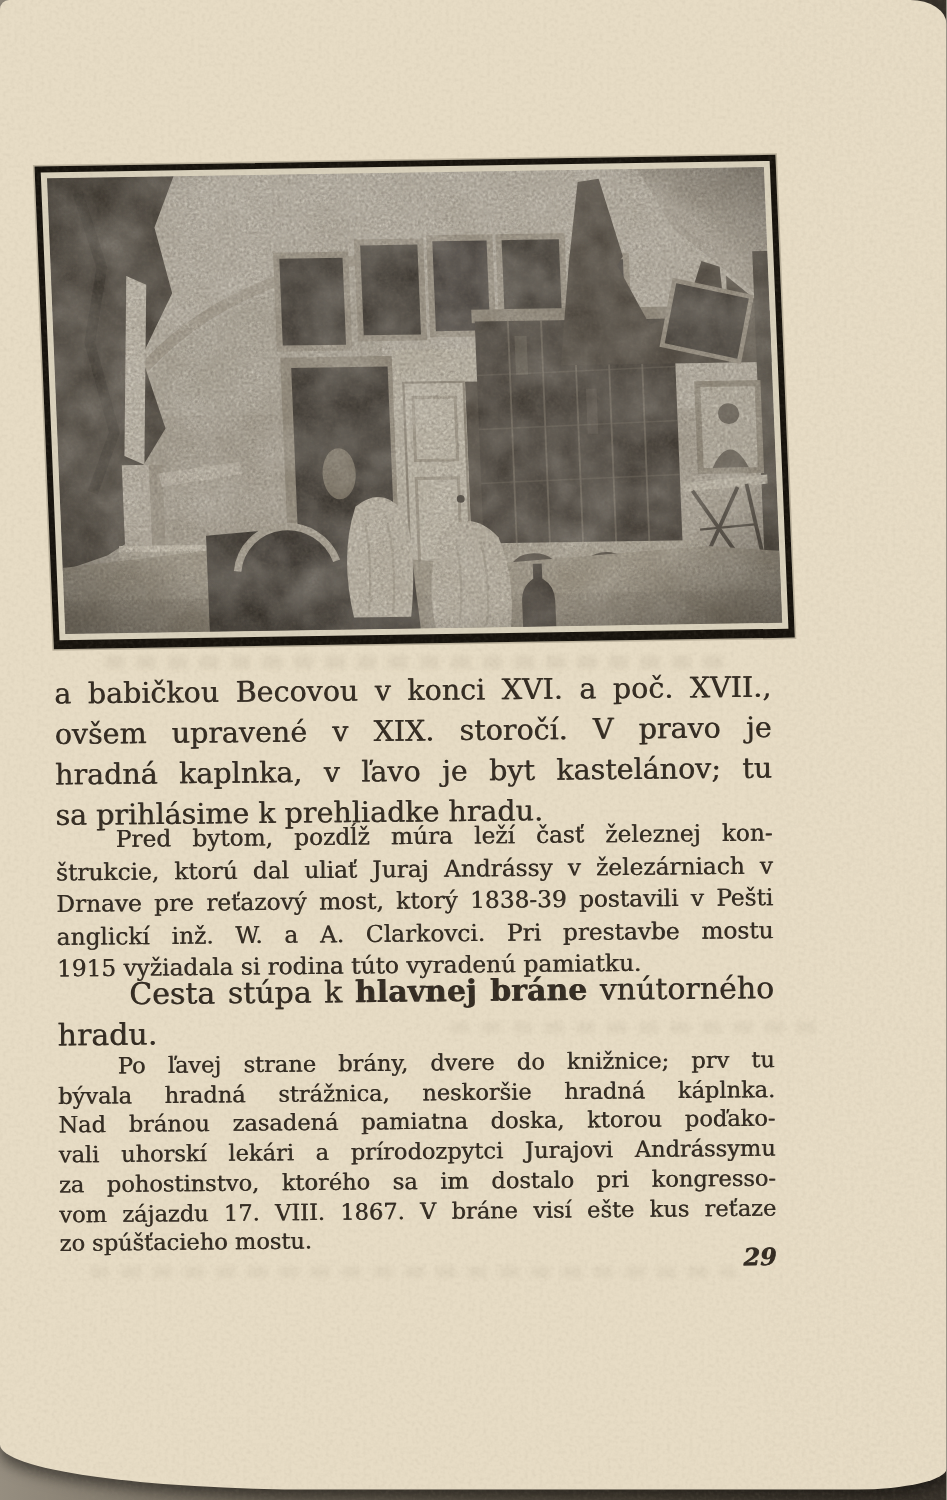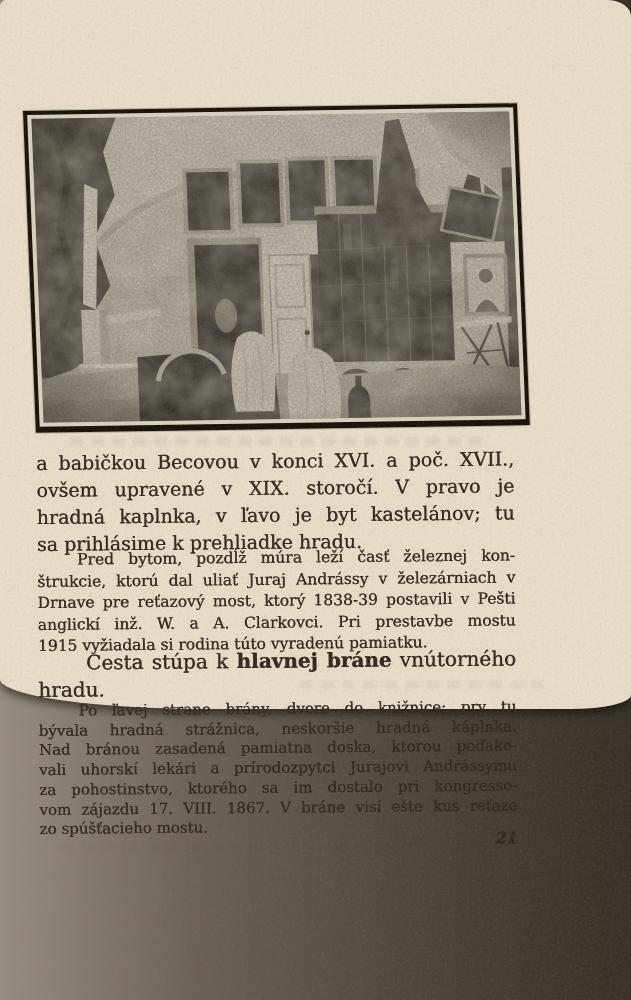--- a/index.html
+++ b/index.html
@@ -2,21 +2,21 @@
 <html><head>
 <meta charset="utf-8">
 <style>
   html,body{margin:0;padding:0;}
   body{
     width:631px;height:1000px;overflow:hidden;position:relative;
     background:linear-gradient(90deg,#968e80 0%,#6b6356 30%,#4a4338 70%,#37312a 100%);
     font-family:"DejaVu Serif","Liberation Serif",serif;
   }
   .page{
-    position:absolute;left:0;top:0;width:631px;height:709px;
+    position:absolute;left:0;top:0;width:631px;height:993px;
     border-radius:6px 24px 60px 210px / 6px 16px 14px 30px;
     background:
       radial-gradient(60% 38% at 0% 0%, rgba(128,98,58,0.30), rgba(128,98,58,0) 70%),
       linear-gradient(104deg, rgba(124,96,62,0.22) 0%, rgba(124,96,62,0) 15%),
       linear-gradient(355deg, rgba(140,115,85,0.22) 0%, rgba(140,115,85,0) 11%),
       linear-gradient(262deg, rgba(150,130,100,0.14) 0%, rgba(150,130,100,0) 10%),
       radial-gradient(130% 95% at 62% 32%, #ede4d0 0%, #e8decا 40%, #e7dcc6 45%, #dccfb2 76%, #c8b190 100%);
     background-color:#e7dcc5;
     box-shadow:0 5px 9px rgba(10,8,5,0.55);
   }
@@ -220,21 +220,21 @@
     <div class="para p4">
       <div class="ln indent40">Po ľavej strane brány, dvere do knižnice; prv tu</div>
       <div class="ln">bývala hradná strážnica, neskoršie hradná káplnka.</div>
       <div class="ln">Nad bránou zasadená pamiatna doska, ktorou poďako-</div>
       <div class="ln">vali uhorskí lekári a prírodozpytci Jurajovi Andrássymu</div>
       <div class="ln">za pohostinstvo, ktorého sa im dostalo pri kongresso-</div>
       <div class="ln">vom zájazdu 17. VIII. 1867. V bráne visí ešte kus reťaze</div>
       <div class="ln last">zo spúšťacieho mostu.</div>
     </div>
 
-    <div class="pagenum">21</div>
+    <div class="pagenum">29</div>
   </div>
 </div>
 
 <svg class="paper-grain" viewBox="0 0 631 1000" preserveAspectRatio="none">
   <defs>
     <filter id="papergrain" x="0" y="0" width="100%" height="100%">
       <feTurbulence type="fractalNoise" baseFrequency="0.4" numOctaves="2" seed="3" result="pn"></feTurbulence>
       <feColorMatrix in="pn" type="matrix" values="0 0 0 0 0.35  0 0 0 0 0.30  0 0 0 0 0.22  0.4 0.4 0.4 0 -0.52"></feColorMatrix>
     </filter>
   </defs>

